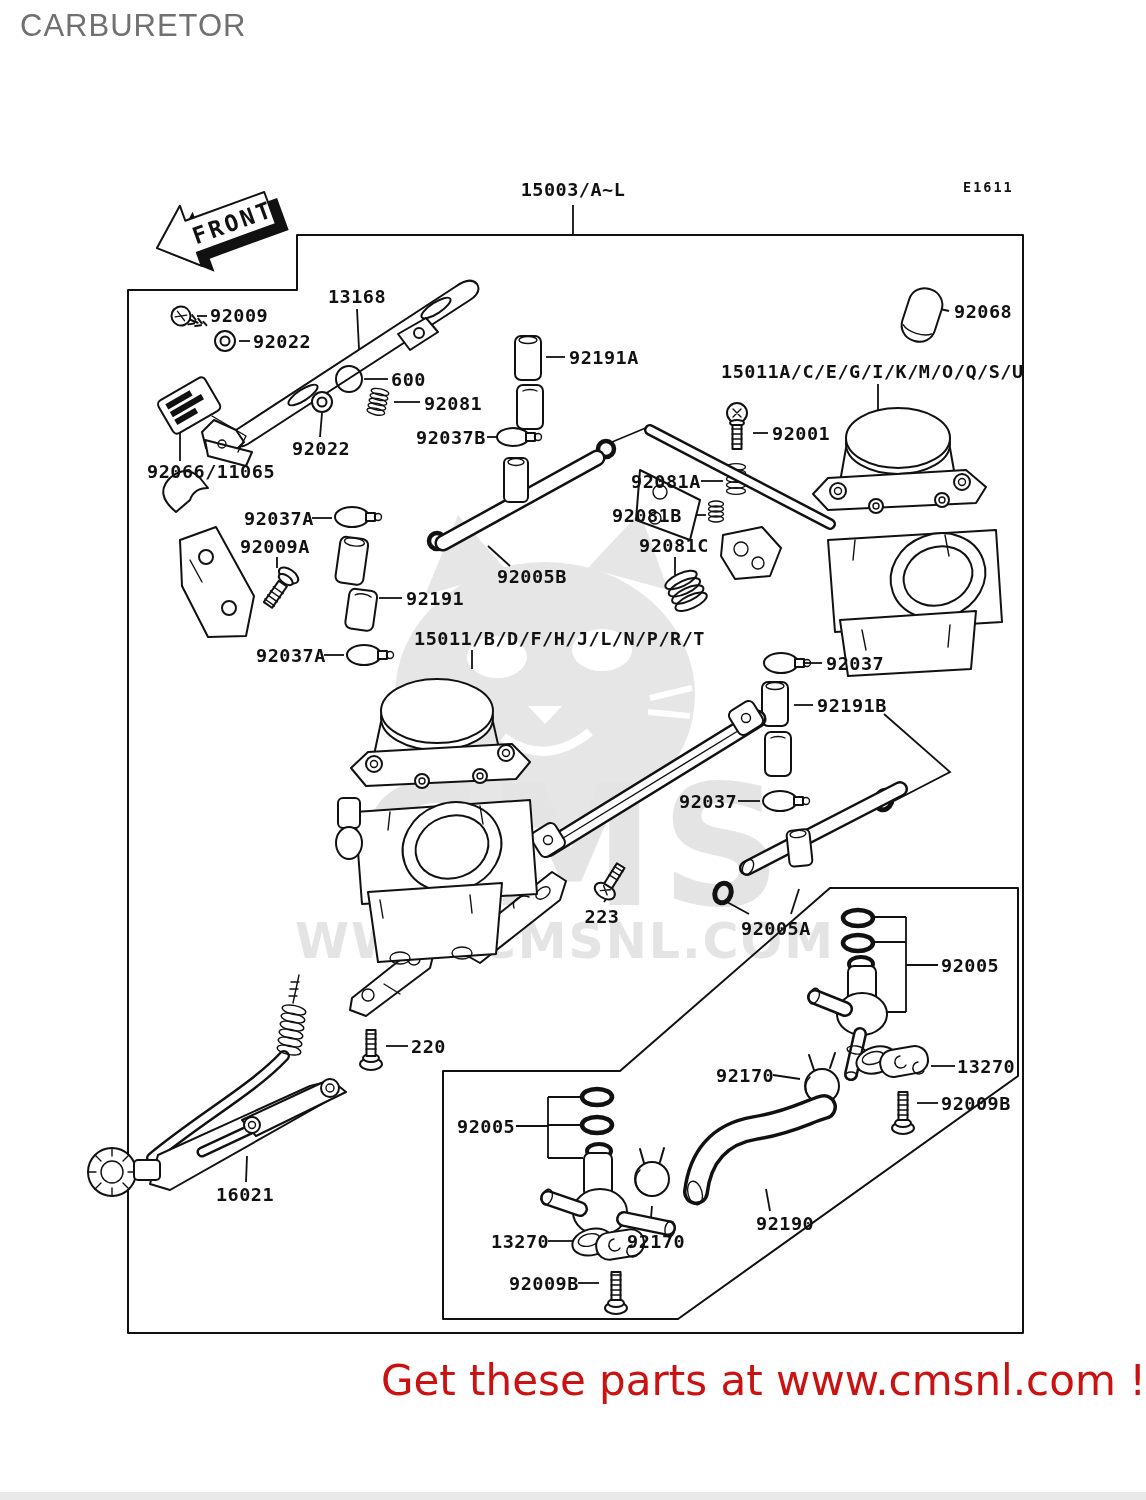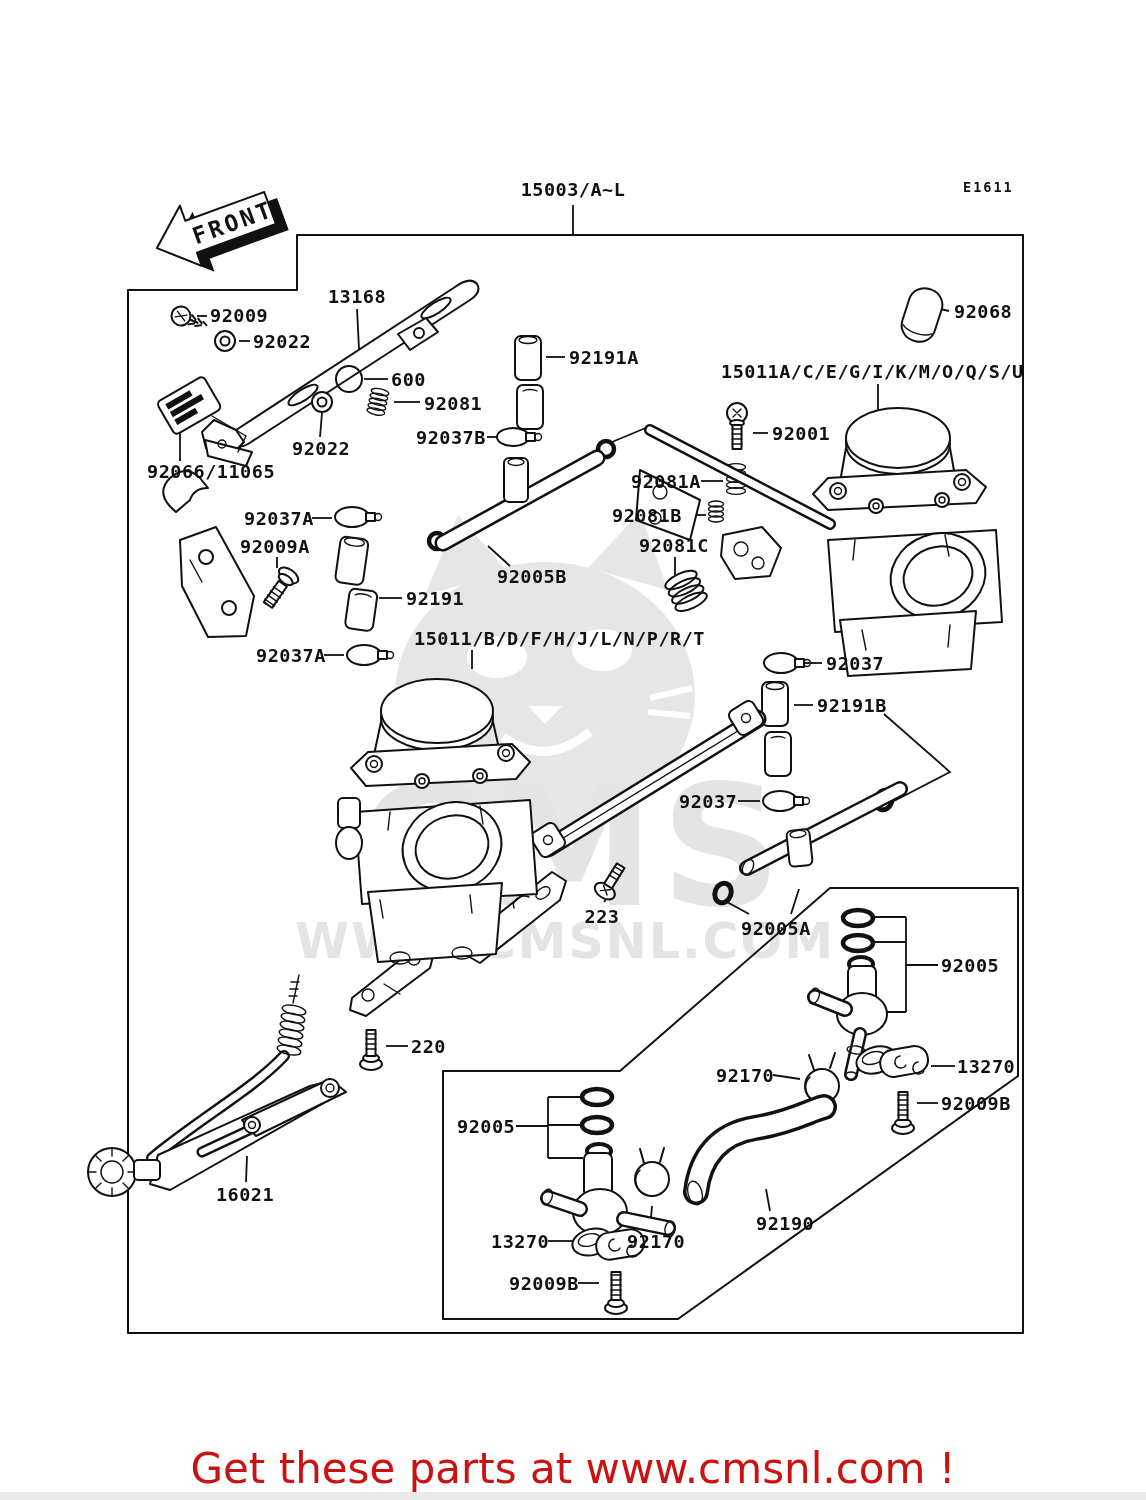--- a/index.html
+++ b/index.html
@@ -1,38 +1,39 @@
 <!DOCTYPE html>
 <html><head>
 <meta charset="utf-8">
 <style>
   html,body{margin:0;padding:0;background:#fff;}
   .page{position:relative;width:1146px;height:1500px;background:#fff;overflow:hidden;
         font-family:"Liberation Sans",sans-serif;}
   .page-title{position:absolute;left:20px;top:8px;font-size:31px;color:#707070;
         letter-spacing:1px;font-weight:400;}
-  .footer{position:absolute;left:0;right:0;top:1444px;text-align:center;
+  .footer{position:absolute;left:0;right:0;top:1356px;text-align:right;
         font-family:"DejaVu Sans",sans-serif;font-size:42px;color:#cc1111;}
   .bottom-bar{position:absolute;left:0;right:0;bottom:0;height:8px;background:#e9e9e9;}
   svg{position:absolute;left:0;top:0;}
   .lbl{font-family:"DejaVu Sans Mono",monospace;font-weight:bold;font-size:18.5px;
        letter-spacing:.5px;fill:#111;}
   .lbl-sm{font-family:"DejaVu Sans Mono",monospace;font-weight:bold;font-size:13.5px;
        letter-spacing:2px;fill:#111;}
   .art{stroke:#111;stroke-width:2;fill:none;stroke-linecap:round;stroke-linejoin:round;}
   .wf{stroke:#111;stroke-width:2;fill:#fff;stroke-linejoin:round;}
   .thin{stroke-width:1.4;}
   .ldr{stroke:#111;stroke-width:1.8;fill:none;}
   .wm{fill:#e6e6e6;}
   .wm-t{font-family:"DejaVu Sans",sans-serif;font-weight:bold;fill:#e4e4e4;}
 </style>
 </head>
 <body>
 
 <div class="page">
+  <div class="page-title">CARBURETOR</div>
 
   <svg width="1146" height="1500" viewBox="0 0 1146 1500">
 
     <g>
       <polygon class="wm" points="425,595 458,515 508,572"></polygon>
       <polygon class="wm" points="588,568 640,512 668,590"></polygon>
       <ellipse class="wm" cx="545" cy="695" rx="150" ry="133"></ellipse>
       <ellipse cx="497" cy="657" rx="30" ry="21" fill="#fff"></ellipse>
       <ellipse cx="602" cy="650" rx="30" ry="21" fill="#fff"></ellipse>
       <polygon points="528,706 562,706 545,724" fill="#fff"></polygon>

